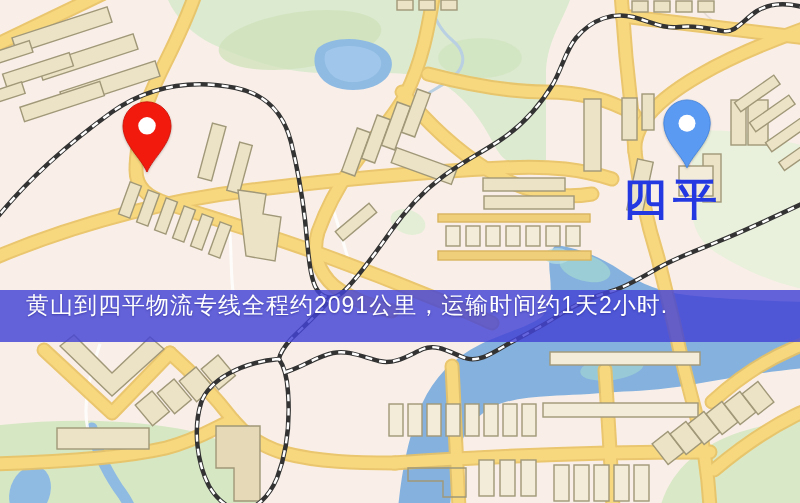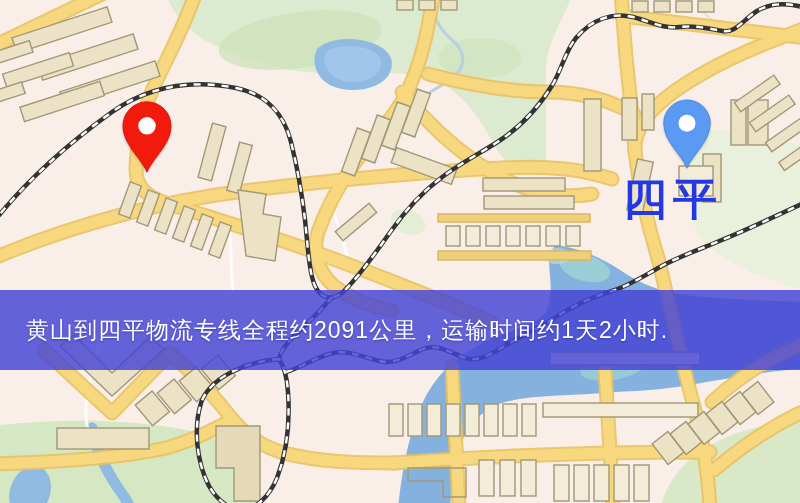--- a/index.html
+++ b/index.html
@@ -14,23 +14,23 @@
     letter-spacing:6px;white-space:nowrap;
     font-family:"DejaVu Sans","Liberation Sans",sans-serif;
     text-shadow:0 0 2px rgba(255,255,255,.35);
   }
   #origin-label{left:88px;top:177px;color:#e81414;}
   #destination-label{left:623px;top:177px;color:#2438e2;}
   .pin{position:absolute;filter:drop-shadow(0 1px 1px rgba(0,0,0,.25));}
   #origin-pin{left:121px;top:100px;}
   #destination-pin{left:662px;top:98px;}
   #route-banner{
-    position:absolute;left:0;top:290px;width:800px;height:80px;
+    position:absolute;left:0;top:290px;width:800px;height:52px;
     background:rgba(67,67,213,0.82);
-    display:flex;align-items:center;
+    display:flex;align-items:flex-start;
     box-sizing:border-box;padding:0 10px 0 26px;
   }
   #route-banner .banner-text{
     color:#ffffff;font-size:23px;letter-spacing:1px;white-space:nowrap;
     text-shadow:0 1px 2px rgba(40,40,140,.6);
   }
 </style>
 </head>
 <body>
 

